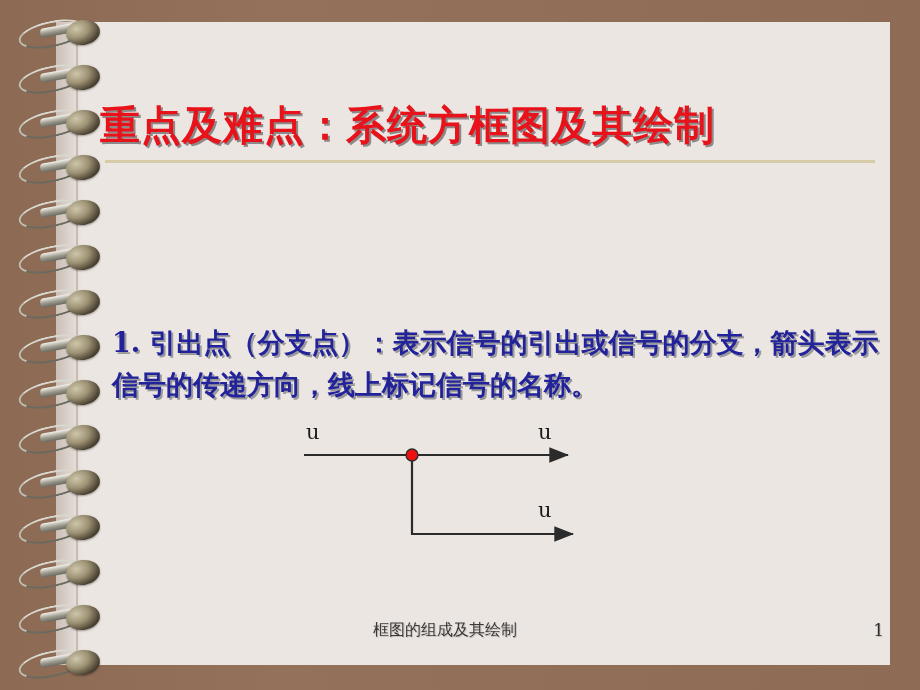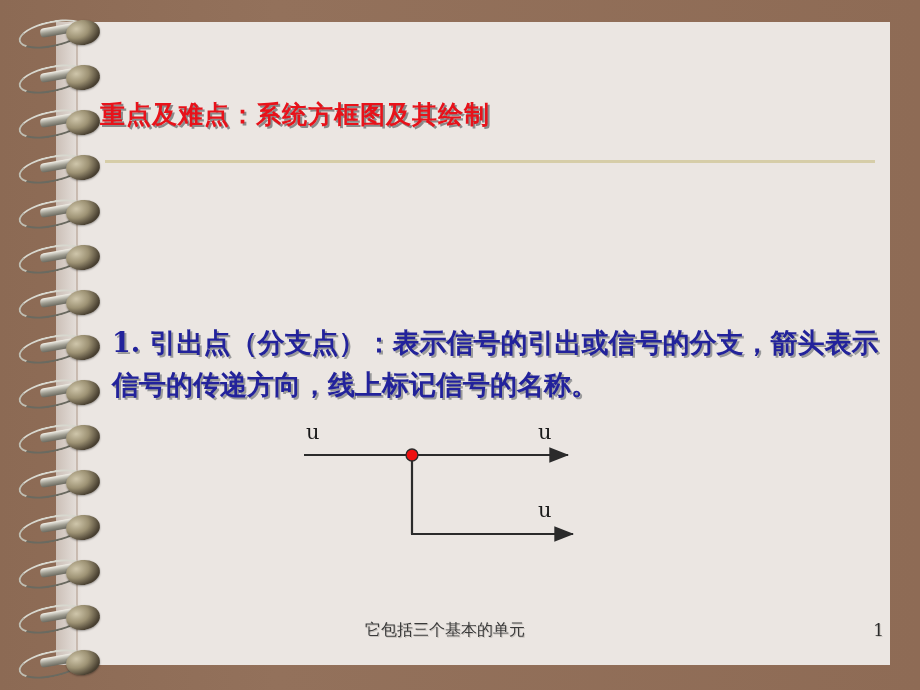--- a/index.html
+++ b/index.html
@@ -92,21 +92,21 @@
     box-shadow: 0 1px 2px rgba(0,0,0,0.35);
   }
 
   
   .title {
     position: absolute;
     left: 100px;
     top: 98px;
     width: 780px;
     font-family: "DejaVu Serif", "Liberation Serif", serif;
-    font-size: 25px;
+    font-size: 40px;
     font-weight: bold;
     color: #E8121A;
     letter-spacing: 1px;
     text-shadow: 2px 2px 0 #8a8a8a;
     white-space: nowrap;
   }
   .divider {
     position: absolute;
     left: 105px;
     top: 160px;
@@ -278,16 +278,16 @@
 
     <line x1="411" y1="534" x2="573" y2="534" stroke="#2b2b2b" stroke-width="2.2" marker-end="url(#arrowhead)"></line>
 
     <circle cx="412" cy="455" r="6" fill="#EE1111" stroke="#2b2b2b" stroke-width="1.3"></circle>
   </svg>
 
   <div class="u-label" style="left:306px; top:420px;">u</div>
   <div class="u-label" style="left:538px; top:420px;">u</div>
   <div class="u-label" style="left:538px; top:498px;">u</div>
 
-  <div class="footer-text">它包括三个基本的单元</div>
+  <div class="footer-text">框图的组成及其绘制</div>
   <div class="page-number">1</div>
 
 </div>
 
 </body></html>

